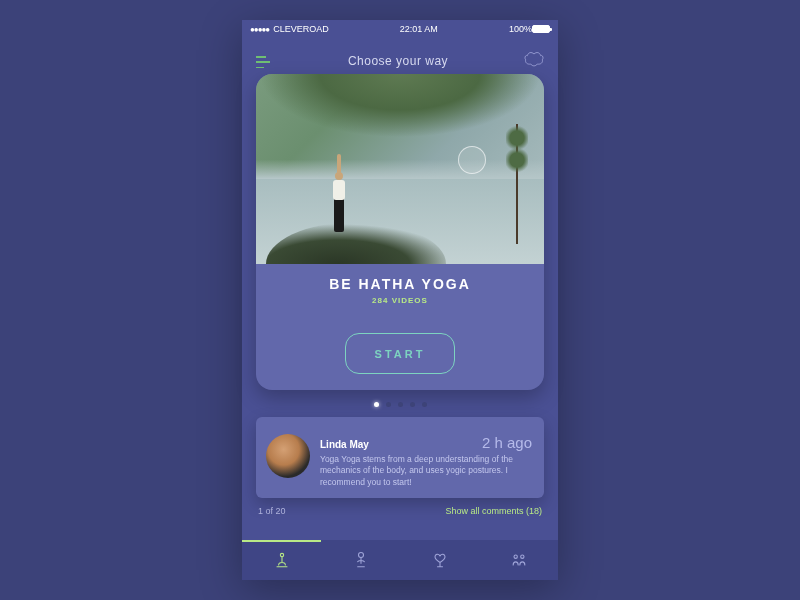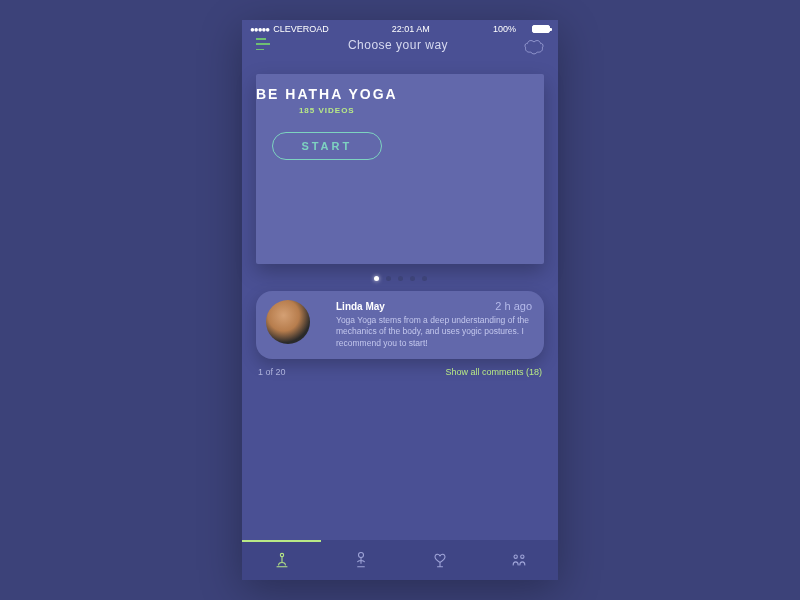--- a/index.html
+++ b/index.html
@@ -27,53 +27,53 @@
     display: flex;
     align-items: center;
     justify-content: space-between;
     padding: 0 8px;
     color: #fff;
     font-size: 9px;
     font-weight: 500;
   }
   .status-left { display:flex; align-items:center; gap:4px; }
   .dots { letter-spacing: -1px; font-size: 8px; }
-  .status-right { display:flex; align-items:center; gap:16px; }
+  .status-right { display:flex; align-items:center; gap:0; }
   .battery {
     width: 18px; height: 8px; border: 1px solid #fff; border-radius: 2px;
     position: relative; background: #fff;
   }
   .battery::after {
     content:""; position:absolute; right:-3px; top:2px; width:2px; height:3px; background:#fff; border-radius:0 1px 1px 0;
   }
   .header {
     height: 30px;
     display: flex;
-    align-items: flex-start;
+    align-items: flex-end;
     justify-content: space-between;
     padding: 0 14px;
   }
   .menu-icon {
     width: 16px; height: 12px; display:flex; flex-direction:column; justify-content:space-between;
   }
   .menu-icon span { height:1.5px; background:#6fbf73; display:block; }
   .menu-icon span:nth-child(1){ width:10px; }
   .menu-icon span:nth-child(2){ width:14px; }
   .menu-icon span:nth-child(3){ width:8px; }
   .header-title { color:#d7daf0; font-size:12px; letter-spacing:0.5px; font-weight:300; }
   .logo-icon { width:20px; height:18px; }
 
   .content { flex:1; padding: 6px 14px 0 14px; display:flex; flex-direction:column; }
 
   .card {
     background:#6268ab;
-    border-radius:2px;
+    border-radius:16px;
     overflow:hidden;
     box-shadow: 0 8px 20px rgba(0,0,0,0.25);
-    display:flex; flex-direction:row;
+    display:flex; flex-direction:column;
   }
   .card-img {
     height: 190px;
     background: linear-gradient(135deg, #7a9b7e 0%, #6b8f6f 25%, #8fa8aa 55%, #b5c6c8 100%);
     position:relative;
     overflow:hidden;
   }
   .mountain {
     position:absolute; inset:0;
     background:
@@ -109,45 +109,45 @@
   }
   .cursor-ring {
     position:absolute; top:72px; right:58px; width:28px; height:28px; border-radius:50%;
     border:1px solid rgba(255,255,255,0.6); background: rgba(255,255,255,0.12);
   }
 
   .card-body { padding: 12px 0 16px 0; text-align:center; }
   .card-title { color:#fff; font-size:14px; letter-spacing:2px; font-weight:600; }
   .card-sub { color:#b8e986; font-size:8px; letter-spacing:1px; margin-top:4px; font-weight:600; }
   .start-btn {
-    margin: 17px auto 0 auto;
-    width:110px; height:28px; border:1.5px solid #7dd3c0; border-radius:14px;
+    margin: 28px auto 0 auto;
+    width:110px; height:41px; border:1.5px solid #7dd3c0; border-radius:14px;
     color:#7dd3c0; font-size:11px; letter-spacing:3px; font-weight:600;
     display:flex; align-items:center; justify-content:center;
     background:transparent; cursor:pointer;
   }
 
   .dots-row { display:flex; gap:7px; justify-content:center; margin:12px 0 10px 0; }
   .dot { width:5px; height:5px; border-radius:50%; background:#3d4378; }
   .dot.active { background:#fff; box-shadow:0 0 4px rgba(255,255,255,0.8); }
 
   .comment {
-    background:#6268ab; border-radius:16px; padding:9px 12px 10px 10px;
-    display:flex; gap:26px;
+    background:#6268ab; border-radius:6px; padding:17px 12px 10px 10px;
+    display:flex; gap:10px;
     box-shadow: 0 6px 16px rgba(0,0,0,0.22);
   }
   .avatar {
     width:44px; height:44px; border-radius:50%;
     background: radial-gradient(circle at 40% 35%, #d4a074 0%, #b77d4d 40%, #2a2a2a 70%);
     flex-shrink:0;
   }
   .comment-body { flex:1; }
   .comment-head { display:flex; justify-content:space-between; align-items:baseline; }
   .comment-name { color:#fff; font-size:10px; font-weight:600; }
-  .comment-time { color:#b5baea; font-size:11px;text-align:center; }
+  .comment-time { color:#b5baea; font-size:15px;text-align:center; }
   .comment-text { color:#c3c7ed; font-size:8.5px; line-height:1.35; margin-top:3px; }
 
   .comments-footer { display:flex; justify-content:space-between; margin:8px 2px 0 2px; font-size:9px; color:#aeb2db; }
   .show-all { color:#b8e986; cursor:pointer;text-align:center; }
 
   .tabbar {
     height:40px; background:#3f4585; display:flex; align-items:center; justify-content:space-around;
     position:relative;
   }
   .tab-icon { width:22px; height:22px; display:flex; align-items:center; justify-content:center; cursor:pointer; }
@@ -194,21 +194,21 @@
         <div class="person">
           <div class="body"></div>
             <div class="torso"></div>
             <div class="head"></div>
             <div class="arms"></div>
         </div>
         <div class="cursor-ring"></div>
       </div>
       <div class="card-body">
         <div class="card-title">BE HATHA YOGA</div>
-        <div class="card-sub">185 VIDEOS</div>
+        <div class="card-sub">284 VIDEOS</div>
         <button class="start-btn">START</button>
       </div>
     </div>
 
     <div class="dots-row">
       <span class="dot active"></span>
       <span class="dot"></span>
       <span class="dot"></span>
       <span class="dot"></span>
       <span class="dot"></span>

